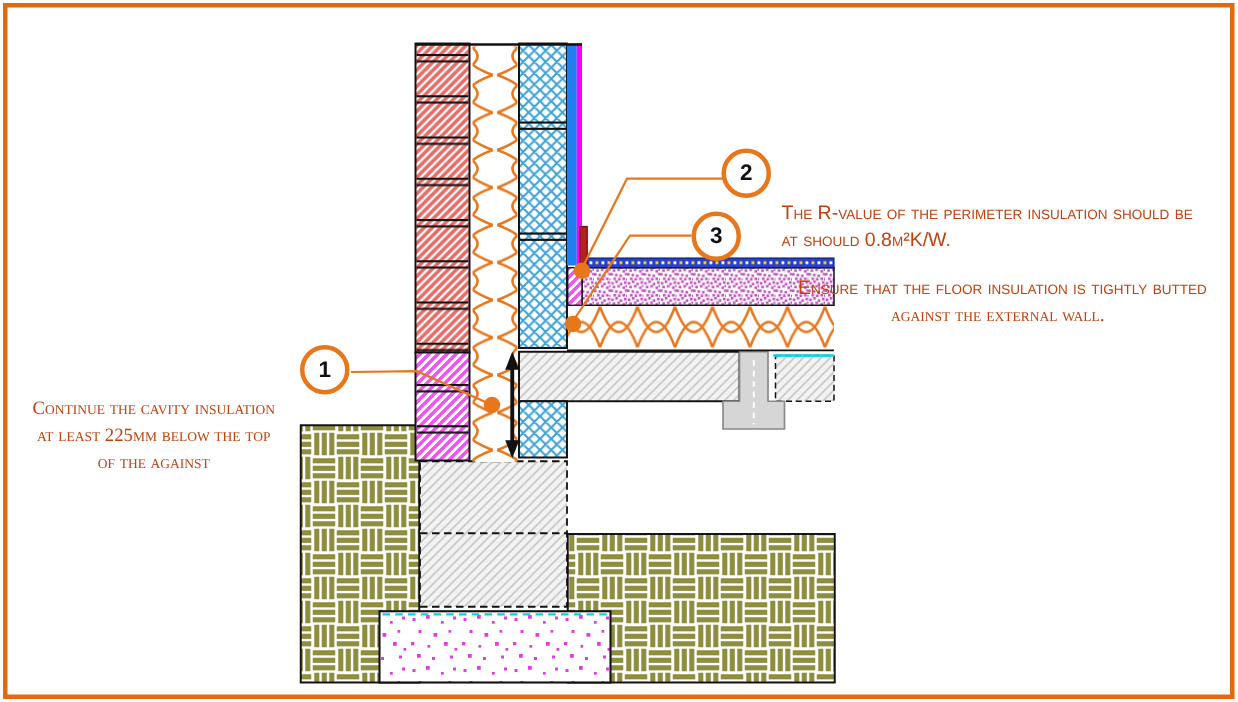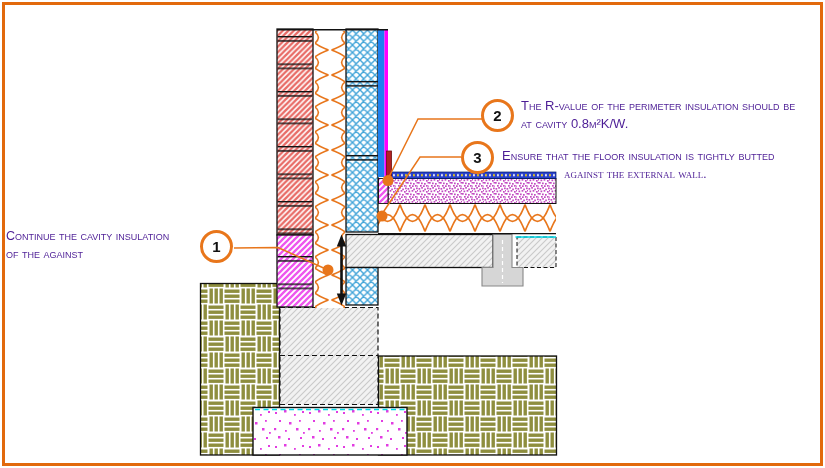--- a/index.html
+++ b/index.html
@@ -1,23 +1,23 @@
 <!DOCTYPE html>
 <html><head>
 <meta charset="utf-8">
 <style>
   html,body{margin:0;padding:0;background:#ffffff;}
   #stage{position:relative;width:825px;height:468px;background:#ffffff;overflow:hidden;
          font-family:"Liberation Sans", sans-serif;}
   #frame{position:absolute;left:2px;top:2px;right:2px;bottom:2px;border:3px solid #E2690C;}
-  .ann{position:absolute;color:#4c1d95;font-variant:small-caps;font-size:13px;line-height:18px;}
+  .ann{position:absolute;color:#c2410c;font-variant:small-caps;font-size:13px;line-height:18px;margin-top:36px;}
   .ann div{white-space:nowrap;}
-  #ann1{left:6px;top:227px;width:173px;text-align:left;font-size:12.5px;}
+  #ann1{left:16px;top:227px;width:173px;text-align:center;font-size:12.5px;font-family:Liberation Serif, serif;}
   #ann2{left:521px;top:97px;}
-  #ann3{left:502px;top:147px;}
+  #ann3{left:532px;top:147px;}
   #ann3 .indent{padding-left:62px;font-family:Liberation Serif, serif;}
   .callout{position:absolute;width:27px;height:27px;border:3.5px solid #E8761B;border-radius:50%;
            background:#ffffff;color:#111;font-weight:bold;font-size:15px;
            display:flex;align-items:center;justify-content:center;z-index:5;}
   #co1{left:200px;top:230px;}
   #co2{left:481px;top:99px;}
   #co3{left:461px;top:141px;}
   svg{position:absolute;left:0;top:0;}
 </style>
 </head>
@@ -181,23 +181,24 @@
   </div>
   <div class="callout" id="co2">
     <span>2</span>
   </div>
   <div class="callout" id="co3">
     <span>3</span>
   </div>
 
   <div class="ann" id="ann1">
     <div>Continue the cavity insulation</div>
+    <div>at least 225mm below the top</div>
     <div>of the against</div>
   </div>
   <div class="ann" id="ann2">
     <div>The R-value of the perimeter insulation should be</div>
-    <div>at cavity 0.8m²K/W.</div>
+    <div>at should 0.8m²K/W.</div>
   </div>
   <div class="ann" id="ann3">
     <div>Ensure that the floor insulation is tightly butted</div>
     <div class="indent">against the external wall.</div>
   </div>
 </div>
 
 </body></html>

